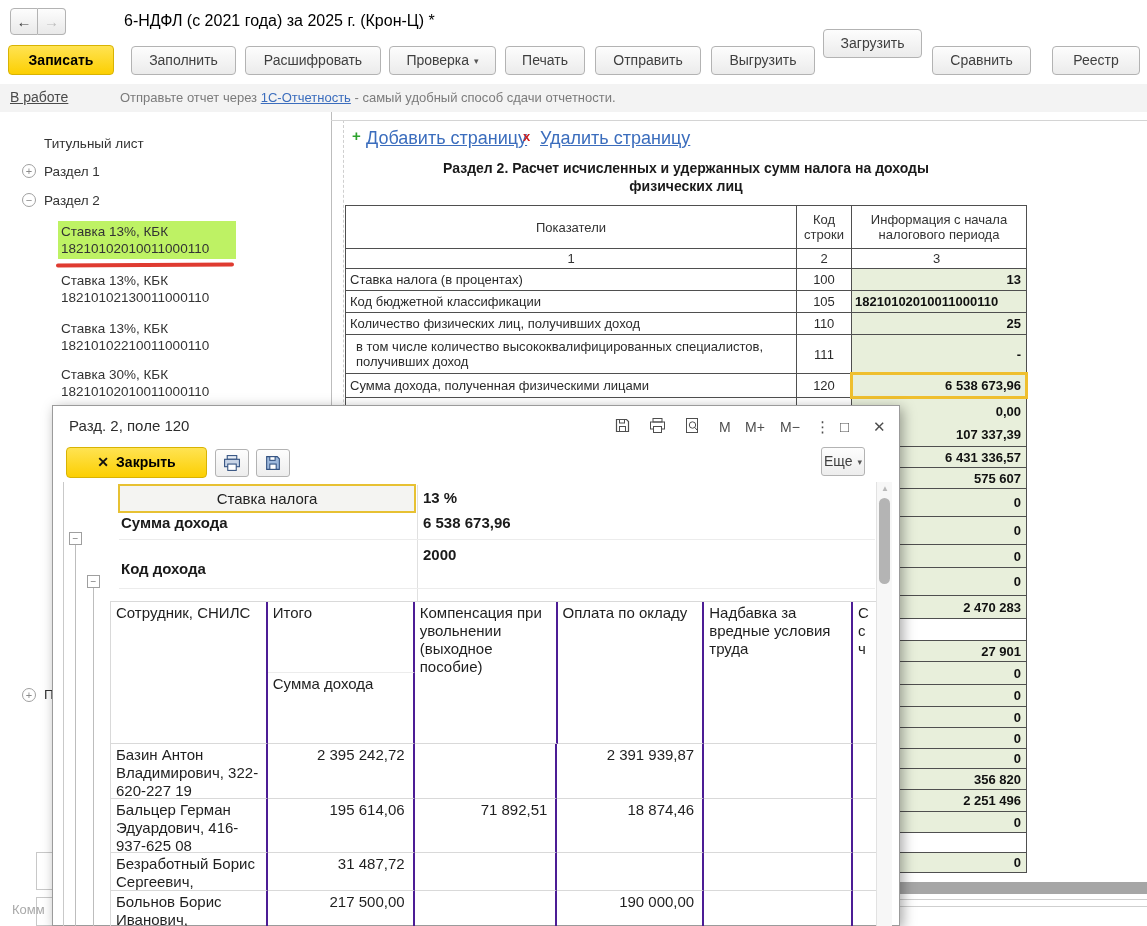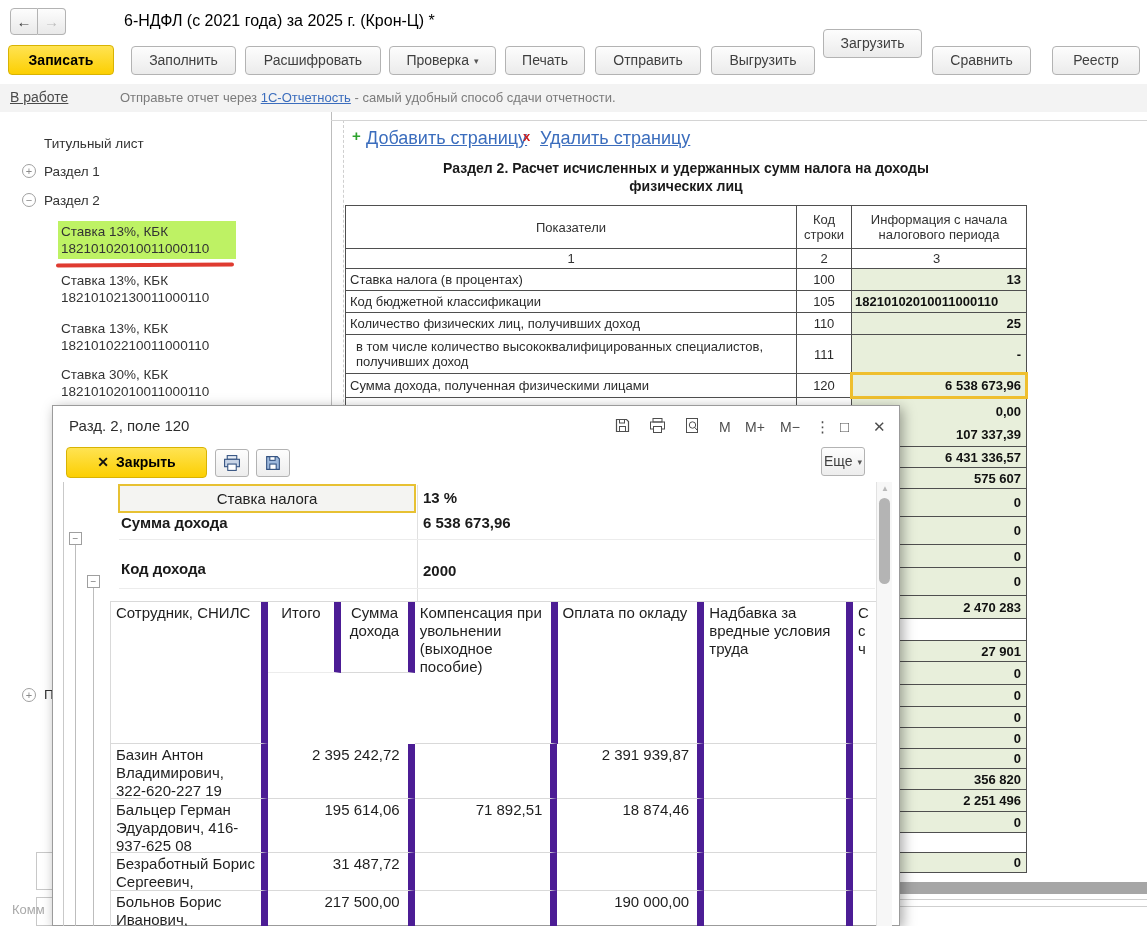--- a/index.html
+++ b/index.html
@@ -56,21 +56,21 @@
   .titleicon{color:#4e4e4e;font-size:14px;text-align:center;}
   .pbtn{position:absolute;border:1px solid #b3b3b3;border-radius:3px;background:linear-gradient(#fdfdfd,#ededed);
         box-sizing:border-box;text-align:center;}
   .gline{background:#bdbdbd;width:1px;}
   .gbox{width:13px;height:13px;border:1px solid #9f9f9f;background:#fff;color:#777;font-size:10px;
         line-height:11px;text-align:center;box-sizing:border-box;}
   .psum-label{font-size:15px;font-weight:bold;color:#1a1a1a;}
   .psum-val{font-size:15px;font-weight:bold;color:#1a1a1a;}
   .grid{display:flex;flex-direction:column;font-size:15px;color:#1f1f1f;}
   .grow{display:flex;}
-  .gcell{box-sizing:border-box;border-right:7px solid #4c1d95;border-bottom:1px solid #d9d9d9;
+  .gcell{box-sizing:border-box;border-right:2px solid #4c1d95;border-bottom:1px solid #d9d9d9;
          padding:2px 5px;overflow:hidden;line-height:18px;}
   .gnum{text-align:right;padding-right:8px;}
   .scrolltrack{background:#f7f7f7;border-left:1px solid #e2e2e2;}
   .scrollthumb{background:#b4b4b4;border-radius:6px;}
   .faintline{background:#ececec;height:1px;}
 </style>
 </head>
 <body>
 
 <div class="screen">
@@ -342,28 +342,28 @@
     <div class="abs gbox" style="left:34px;top:169px;">−</div>
     <div class="abs gline" style="left:40px;top:182px;height:339px;"></div>
 
     <div class="abs" style="left:66px;top:79px;width:296px;height:27px;background:#f4f4f2;border:1px solid #d9d9d9;outline:2px solid #e7c133;outline-offset:-1px;text-align:center;line-height:25px;font-size:15px;color:#222;">Ставка налога</div>
     <div class="abs psum-val nowrap" style="left:370px;top:83px;">13 %</div>
     <div class="abs" style="left:364px;top:79px;width:1px;height:116px;background:#e0e0e0;"></div>
     <div class="abs psum-label nowrap" style="left:68px;top:108px;">Сумма дохода</div>
     <div class="abs psum-val nowrap" style="left:370px;top:108px;">6 538 673,96</div>
     <div class="abs faintline" style="left:66px;top:133px;width:756px;"></div>
     <div class="abs psum-label nowrap" style="left:68px;top:154px;">Код дохода</div>
-    <div class="abs psum-val nowrap" style="left:370px;top:156px;">2000</div>
+    <div class="abs psum-val nowrap" style="left:370px;top:140px;">2000</div>
     <div class="abs faintline" style="left:66px;top:182px;width:756px;"></div>
 
     <div class="abs grid" style="left:57px;top:195px;width:766px;border-top:1px solid #d9d9d9;border-left:1px solid #d9d9d9;">
 
       <div class="grow" style="height:142px;">
         <div class="gcell" style="width:157px;">Сотрудник, СНИЛС</div>
-        <div style="width:147px;display:flex;flex-direction:row;box-sizing:border-box;text-align:center;">
+        <div style="width:147px;display:flex;flex-direction:column;box-sizing:border-box;">
           <div class="gcell" style="width:147px;height:71px;border-bottom:1px solid #ececec;">Итого</div>
           <div class="gcell" style="width:147px;height:71px;">Сумма дохода</div>
         </div>
         <div class="gcell" style="width:143px;">Компенсация при увольнении (выходное пособие)</div>
         <div class="gcell" style="width:147px;">Оплата по окладу</div>
         <div class="gcell" style="width:149px;">Надбавка за вредные условия труда</div>
         <div class="gcell" style="width:23px;border-right:none;">
           <div>С</div>
           <div>с</div>
           <div>ч</div>

